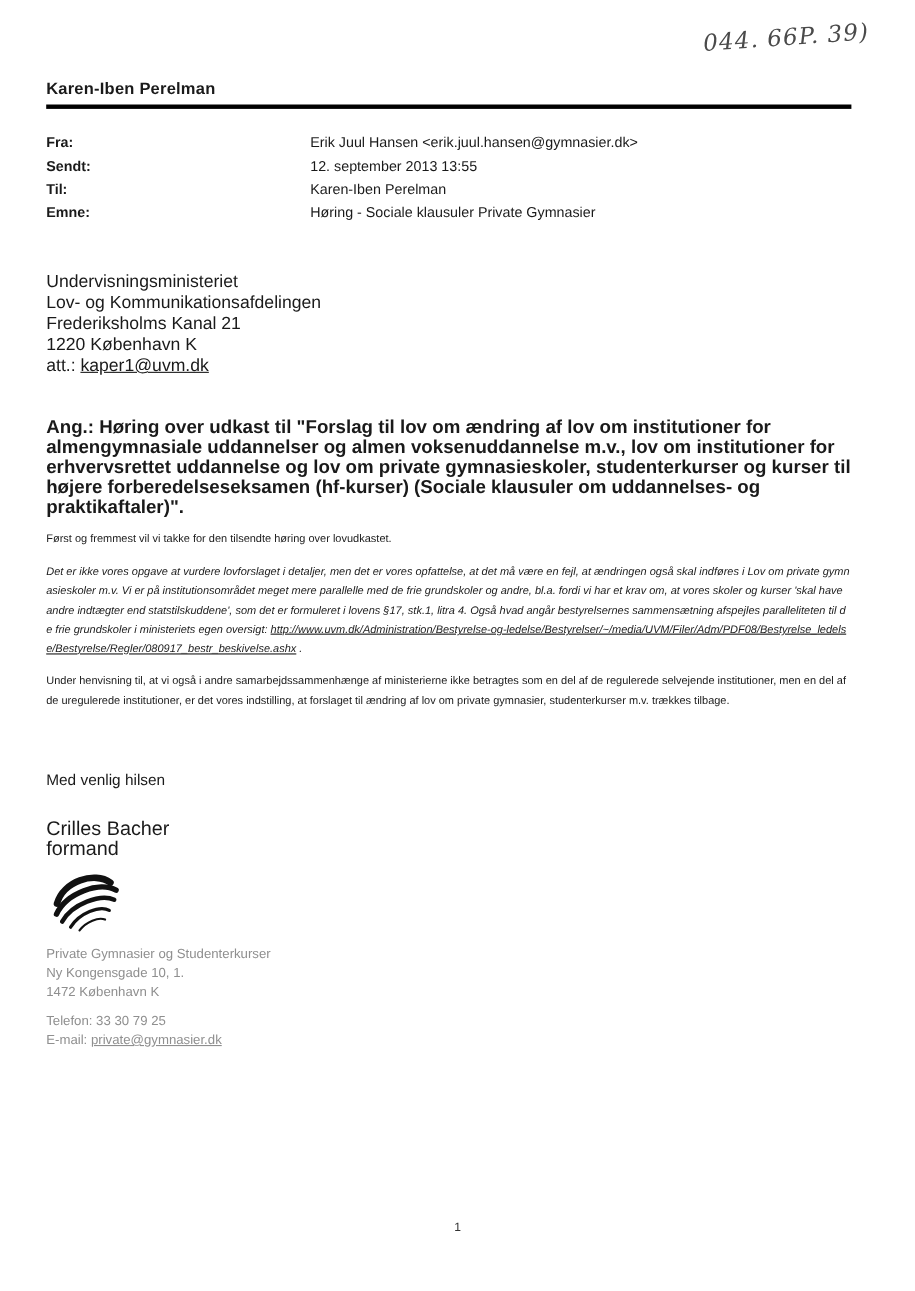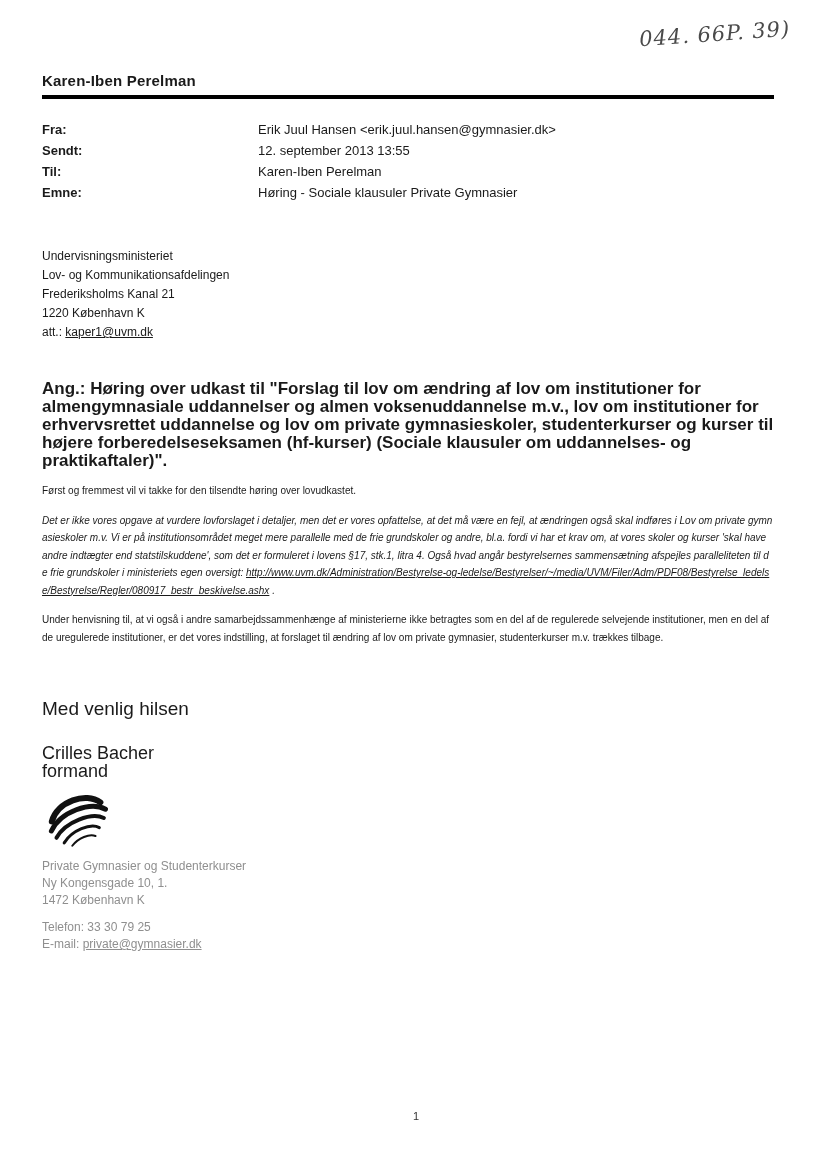--- a/index.html
+++ b/index.html
@@ -41,28 +41,28 @@
   }
   .email-fields {
     margin-top: 20px;
   }
   .field-row {
     display: flex;
     font-size: 13px;
     line-height: 21px;
   }
   .field-label {
-    width: 216px;
+    width: 240px;
     font-weight: bold;
     flex: none;
   }
   .field-value { }
   .recipient {
     margin-top: 44px;
-    font-size: 12px;
+    font-size: 16px;
     line-height: 19px;
   }
   .recipient .line { }
   a.doc-link, .doc-link {
     color: #1a1a1a;
     text-decoration: underline;
     cursor: pointer;
   }
   .subject {
     margin-top: 38px;
@@ -71,21 +71,21 @@
     font-weight: bold;
   }
   .para {
     margin-top: 12px;
     font-size: 10px;
     line-height: 17.5px;
   }
   .link-wrap { word-break: break-all; font-style: italic; }
   .closing {
     margin-top: 54px;
-    font-size: 19px;
+    font-size: 14px;
     line-height: 18px;
   }
   .signer {
     margin-top: 26px;
     font-size: 18px;
     line-height: 18px;
   }
   .logo {
     margin-top: 10px;
     margin-left: 2px;

